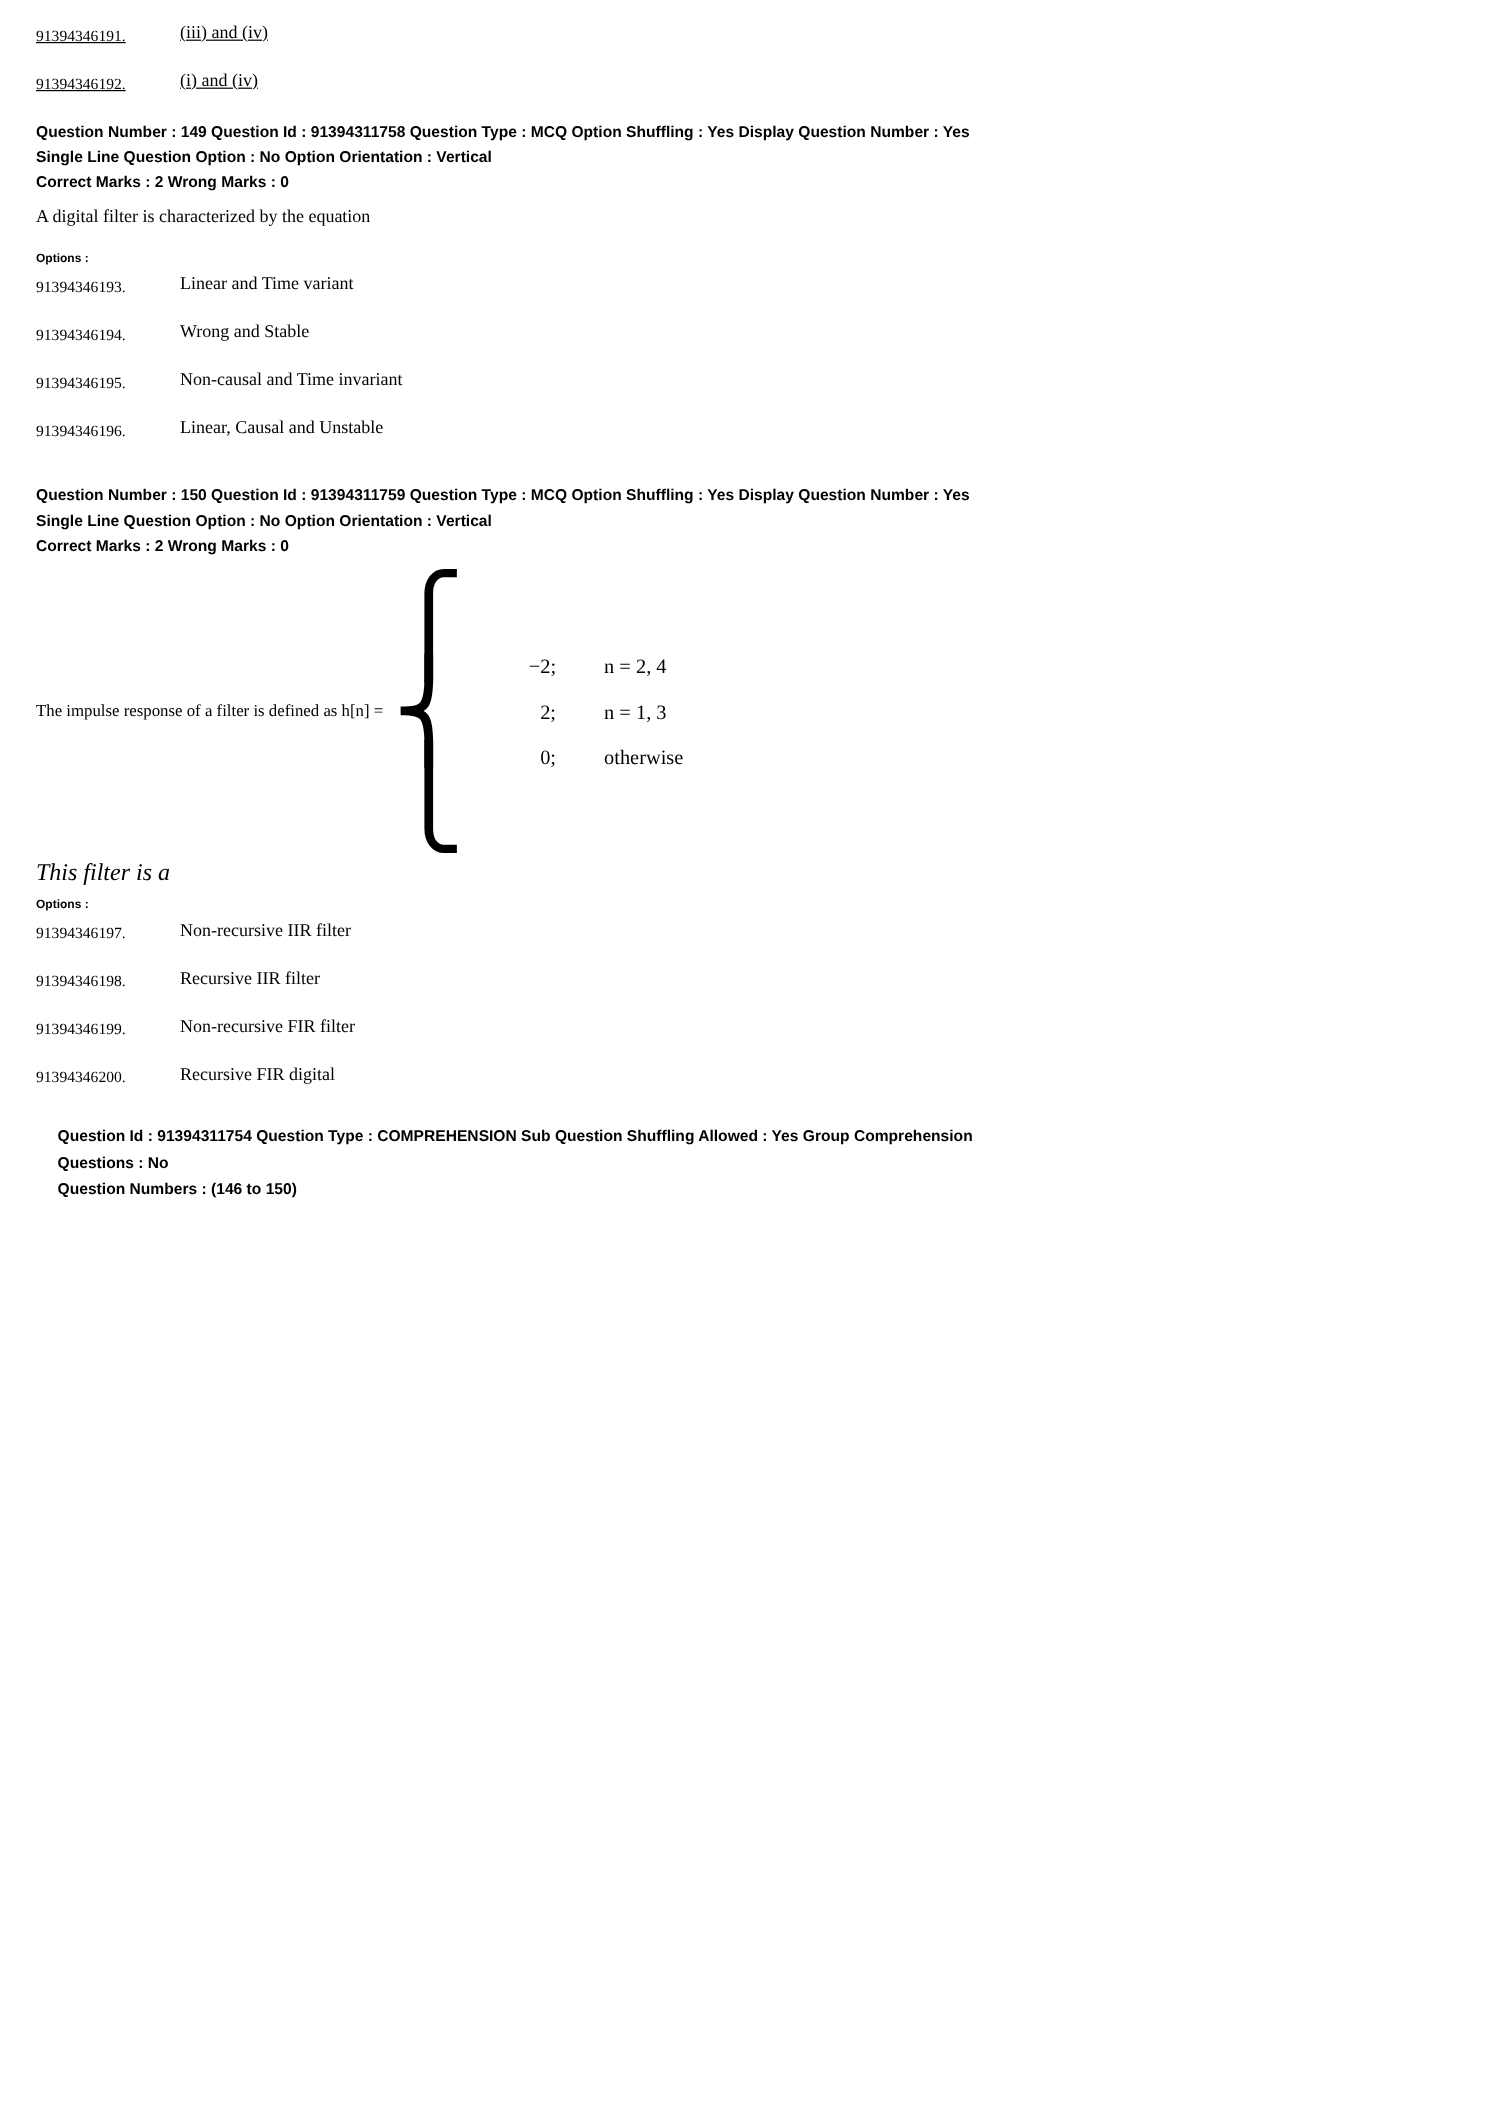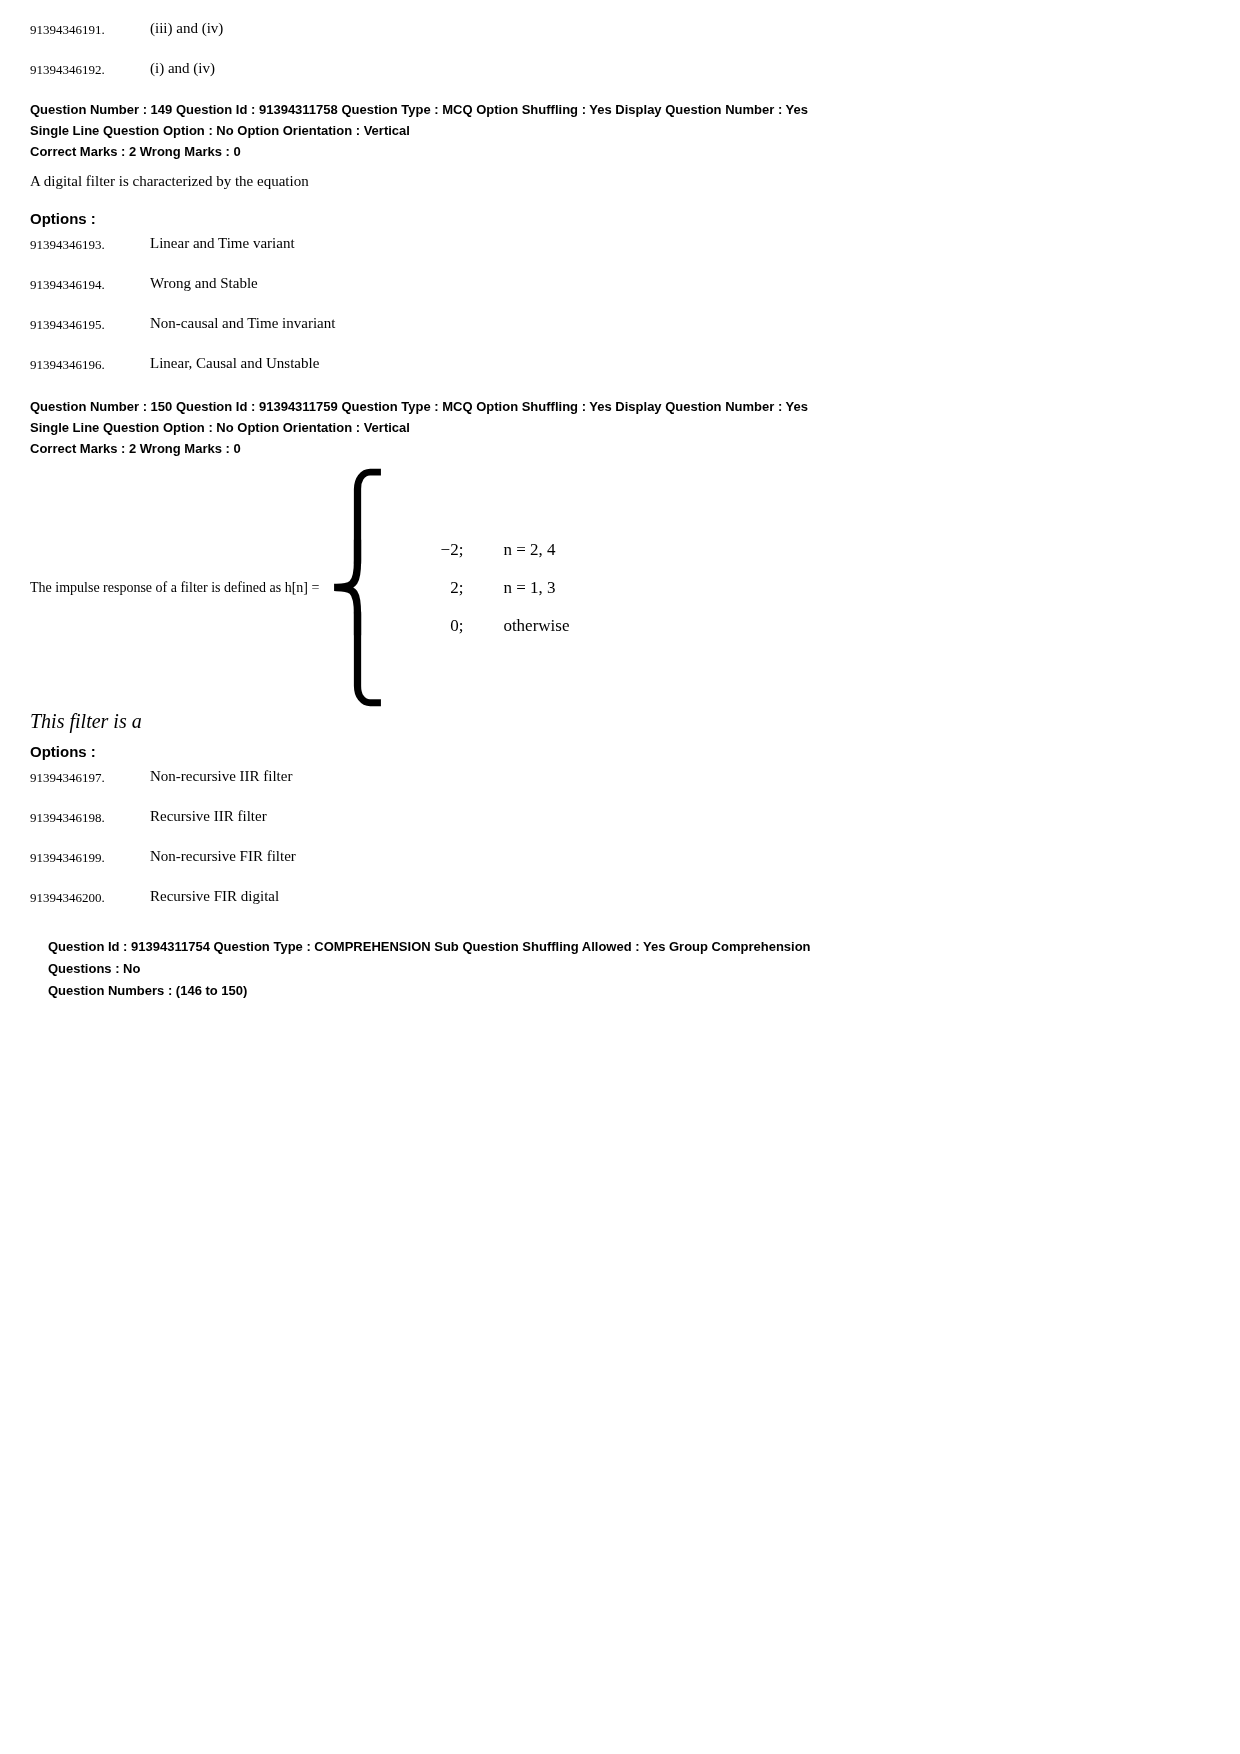--- a/index.html
+++ b/index.html
@@ -19,21 +19,21 @@
       line-height: 1.6;
       margin-bottom: 6px;
     }
     .question-body {
       margin-bottom: 15px;
       font-size: 15px;
       line-height: 1.8;
     }
     .options-label {
       font-family: sans-serif;
-      font-size: 15px;
+      font-size: 10px;
       font-weight: bold;
       margin-bottom: 8px;
     }
     .option-row {
       display: flex;
       align-items: flex-start;
       margin-bottom: 22px;
     }
     .option-id {
       font-size: 13px;
@@ -87,21 +87,21 @@
       font-size: 13px;
       font-weight: bold;
       line-height: 1.7;
       margin-top: 30px;
       margin-left: 18px;
     }
   </style>
 </head>
 <body>
 
-<div style="margin-bottom: 2px;">
+<div style="margin-bottom: 2px; text-decoration: underline;">
   <div class="option-row">
     <span class="option-id">91394346191.</span>
     <span class="option-text">(iii) and (iv)</span>
   </div>
   <div class="option-row">
     <span class="option-id">91394346192.</span>
     <span class="option-text">(i) and (iv)</span>
   </div>
 </div>
 
@@ -126,21 +126,21 @@
   <div class="option-row">
     <span class="option-id">91394346195.</span>
     <span class="option-text">Non-causal and Time invariant</span>
   </div>
   <div class="option-row">
     <span class="option-id">91394346196.</span>
     <span class="option-text">Linear, Causal and Unstable</span>
   </div>
 </div>
 
-<div style="margin-top: 24px;">
+<div style="margin-top: 36px;">
   <div class="question-meta">
     <span>Question Number : 150  Question Id : 91394311759  Question Type : MCQ  Option Shuffling : Yes  Display Question Number : Yes</span><br>
     <span>Single Line Question Option : No  Option Orientation : Vertical</span><br>
     <span>Correct Marks : 2  Wrong Marks : 0</span>
   </div>
 
   <div class="piecewise-container">
     <span class="piecewise-lhs">The impulse response of a filter is defined as h[n] =</span>
     <span class="piecewise-bracket" style="font-family: serif; font-size: 80px; line-height: 0.9; vertical-align: middle;">⎧<br>⎨<br>⎩</span>
     <div class="piecewise-cases">

